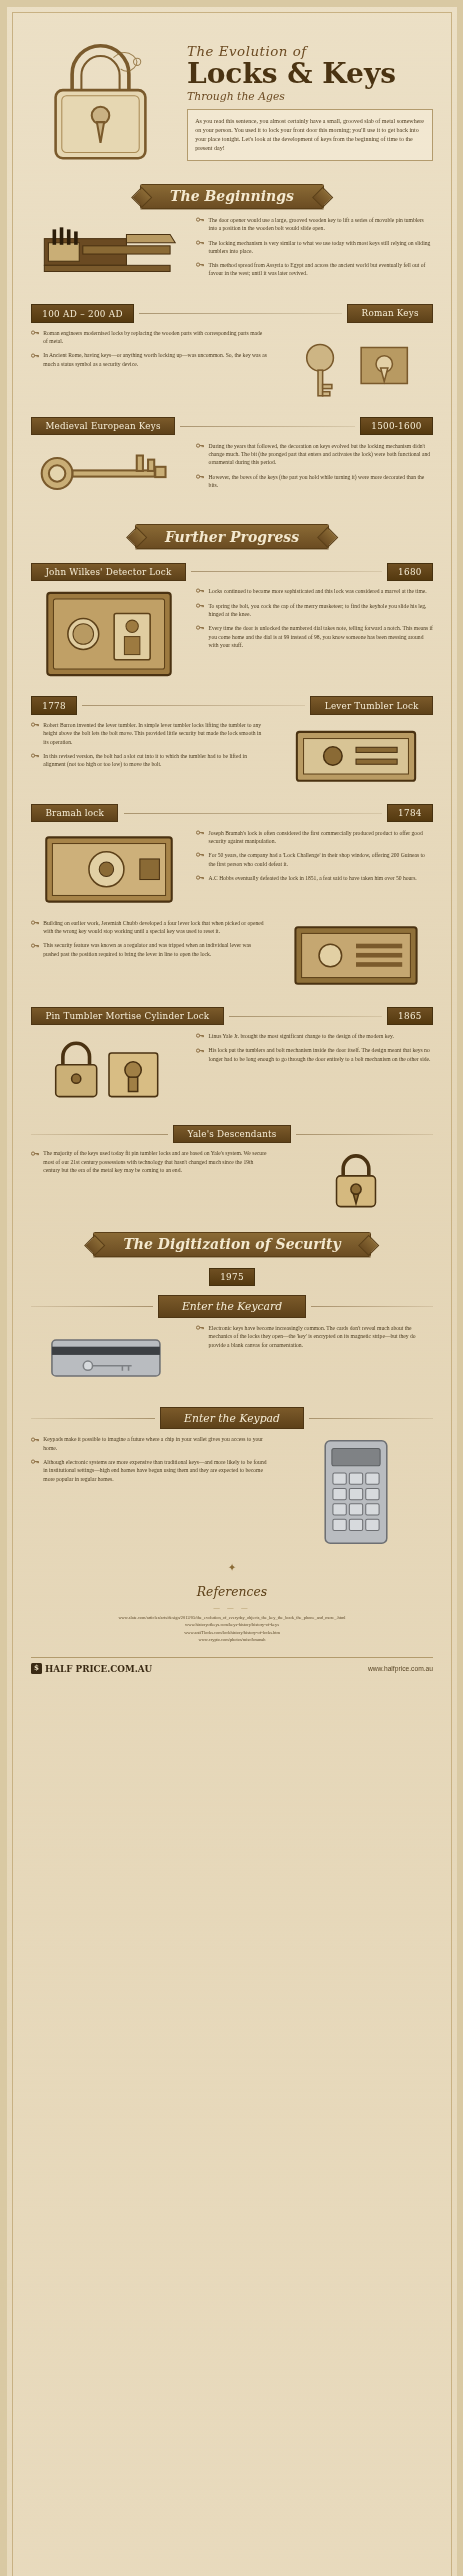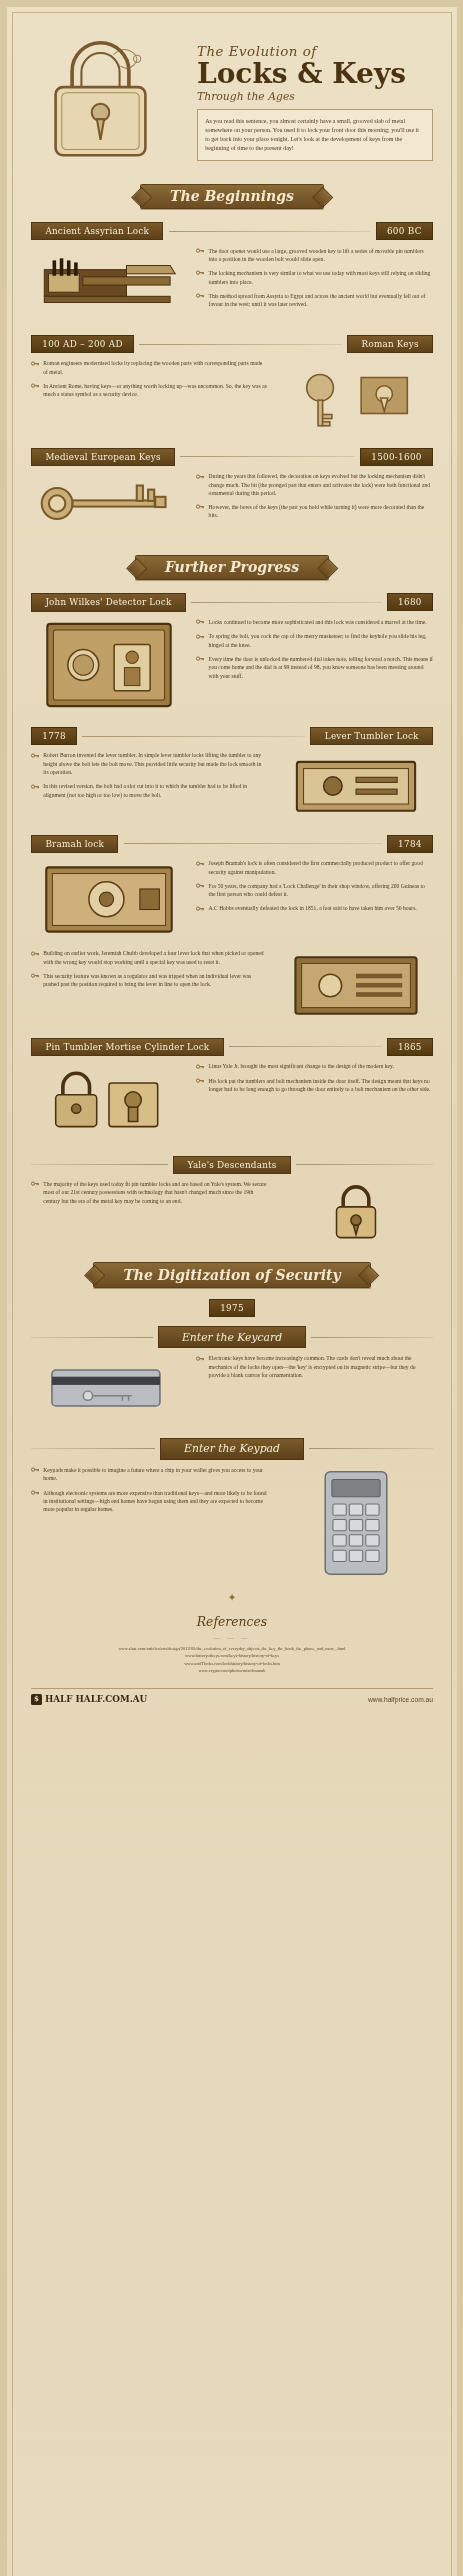--- a/index.html
+++ b/index.html
@@ -21,21 +21,21 @@
     overflow:hidden;
   }
   .inner-border {
     position:absolute; left:5.2px; top:5.2px; right:5.2px; bottom:5.2px;
     border:1px solid #c8b183;
     pointer-events:none;
   }
   .wrap { padding: 15.5px 24px 10.3px 24px; position:relative; }
 
   
-  .header { display:flex; gap:27px; align-items:center; padding-top:8.2px; }
+  .header { display:flex; gap:17px; align-items:flex-end; padding-top:8.2px; }
   .big-lock { width:139px; flex:0 0 139px; display:flex; justify-content:center; }
   .hdr-right { flex:1; padding-top:13.4px; }
   .title-script {
     font-family:"DejaVu Serif", serif;
     font-size:13.4px; color:#6b4a22; font-style:italic;
     letter-spacing:0.5px; margin-bottom:1px;
   }
   .title-main {
     font-family:"DejaVu Serif", serif;
     font-weight:bold; font-size:28px; color:#4a3312; line-height:1.0;
@@ -205,25 +205,20 @@
         <div class="boxed">
           <div class="hdr-text">As you read this sentence, you almost certainly have a small, grooved slab of metal somewhere on your person. You used it to lock your front door this morning; you'll use it to get back into your place tonight. Let's look at the development of keys from the beginning of time to the present day!</div>
         </div>
       </div>
     </div>
 
     <div class="section-banner">
       <span class="banner-bar">The Beginnings</span>
     </div>
 
-    <div class="label-row">
-      <span class="ribbon">Ancient Assyrian Lock</span>
-      <span class="rule"></span>
-      <span class="ribbon-date">600 BC</span>
-    </div>
     <div class="entry">
       <div class="art">
         <svg width="149" height="77" viewBox="0 0 290 150">
           <rect x="20" y="48" width="160" height="52" fill="#6a4a22" stroke="#4a3212" stroke-width="2"></rect>
           <rect x="28" y="56" width="60" height="36" fill="#c9ae76" stroke="#4a3212" stroke-width="2"></rect>
           <g fill="#2b1d0a">
             <rect x="36" y="30" width="7" height="30"></rect>
               <rect x="50" y="26" width="7" height="34"></rect>
             <rect x="64" y="30" width="7" height="30"></rect>
               <rect x="78" y="34" width="7" height="26"></rect>
@@ -678,20 +673,20 @@
         <div>www.slate.com/articles/arts/design/2012/05/the_evolution_of_everyday_objects_the_key_the_book_the_phone_and_more_.html</div>
         <div>www.historyofkeys.com/keys-history/history-of-keys</div>
         <div>www.antiTlocks.com/lockhistory/history-of-locks.htm</div>
         <div>www.crypto.com/photos/misc/bramah</div>
       </div>
     </div>
 
     <div class="footer">
       <div class="brand">
         <span class="dollar">$</span>
-        <span>HALF HALF.COM.AU</span>
+        <span>HALF PRICE.COM.AU</span>
       </div>
       <div class="brand-url">www.halfprice.com.au</div>
     </div>
 
   </div>
 </div>
 
 
 </body></html>

